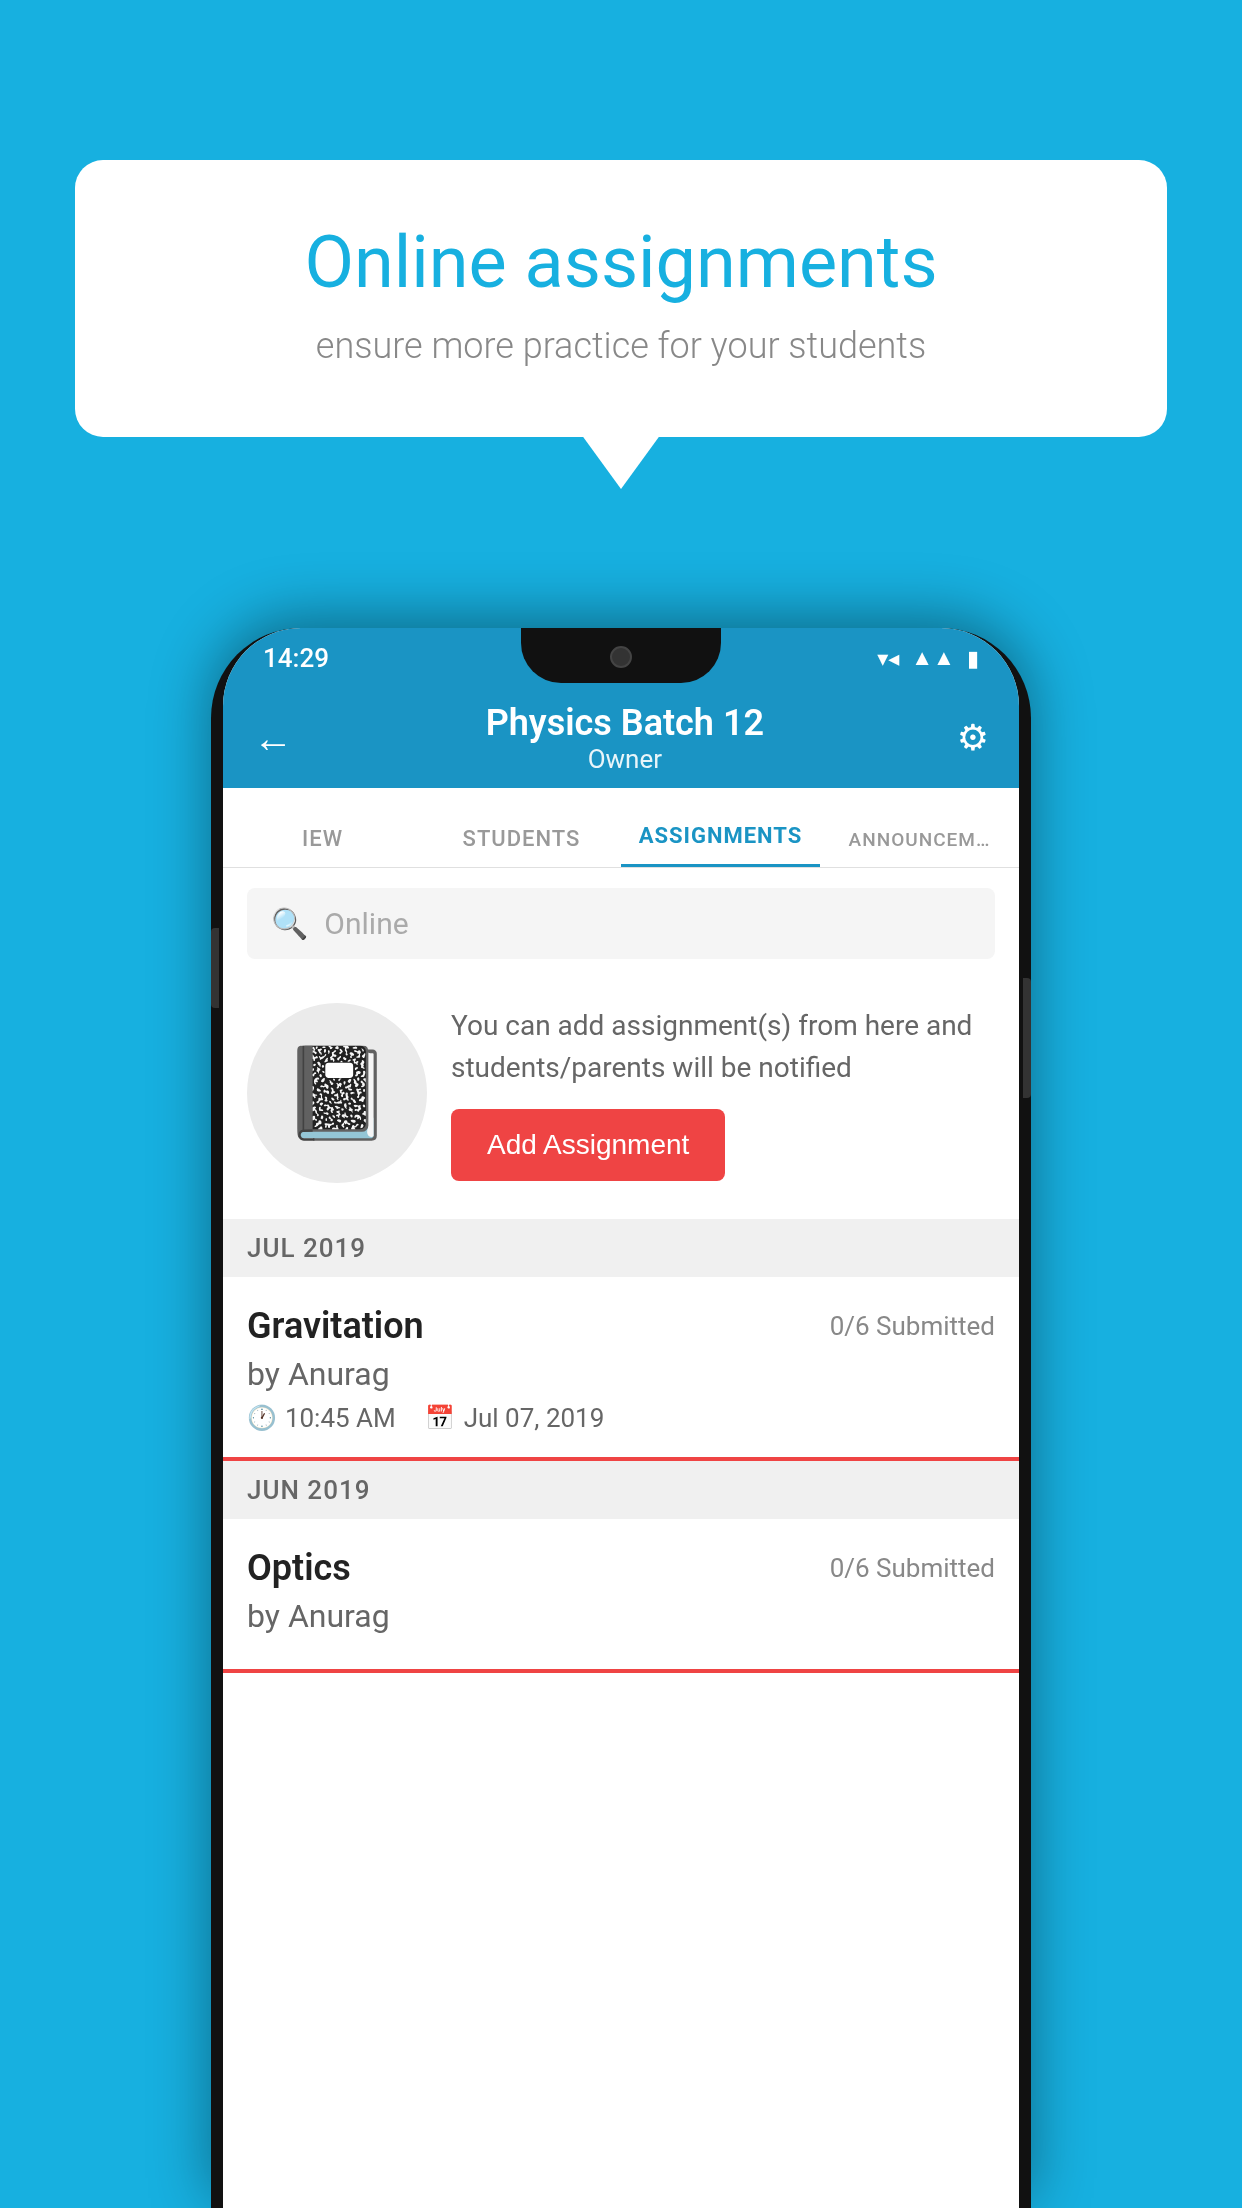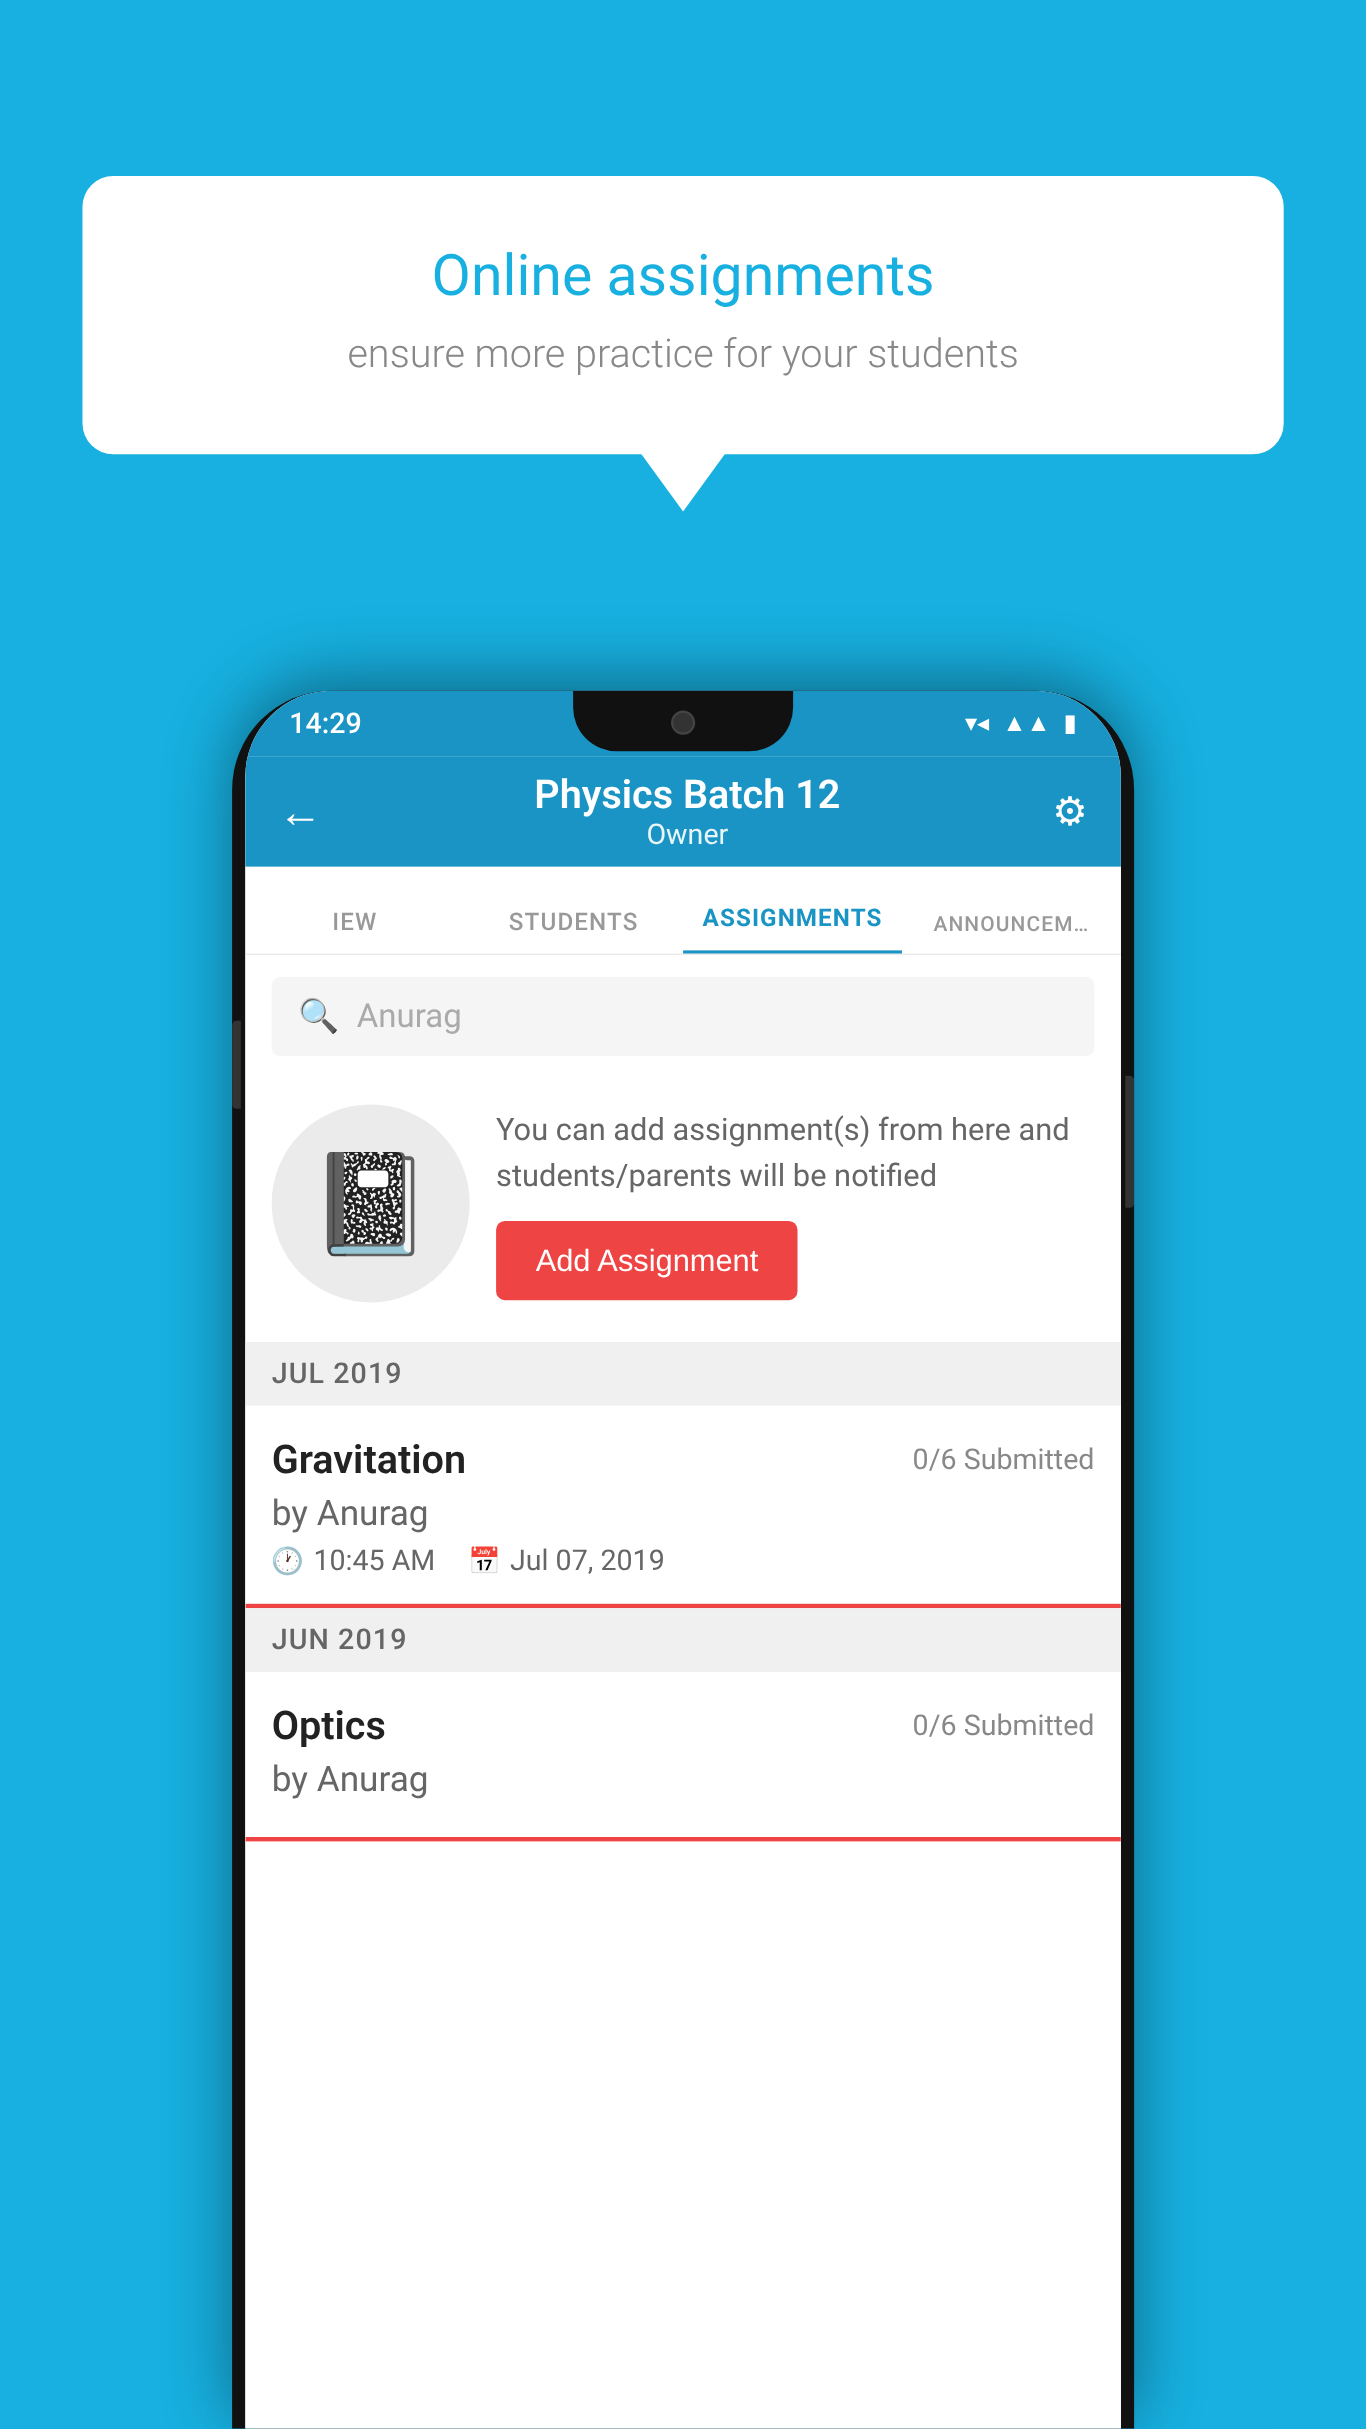--- a/index.html
+++ b/index.html
@@ -29,21 +29,21 @@
       bottom: -52px;
       left: 50%;
       transform: translateX(-50%);
       width: 0;
       height: 0;
       border-left: 40px solid transparent;
       border-right: 40px solid transparent;
       border-top: 55px solid white;
     }
     .bubble-title {
-      font-size: 52px;
+      font-size: 72px;
       color: #17b0e0;
       font-weight: 400;
       margin-bottom: 20px;
     }
     .bubble-subtitle {
       font-size: 36px;
       color: #888;
       font-weight: 300;
     }
 
@@ -375,21 +375,21 @@
       <div class="tab-item">IEW</div>
       <div class="tab-item">STUDENTS</div>
       <div class="tab-item active">ASSIGNMENTS</div>
       <div class="tab-item" style="font-size:19px;">ANNOUNCEM…</div>
     </div>
 
     <div class="content-area">
 
       <div class="search-bar">
         <span class="search-icon-svg">🔍</span>
-        <span class="search-input-text">Anurag</span>
+        <span class="search-input-text">Online</span>
       </div>
 
       <div class="promo-section">
         <div class="promo-icon-circle">
           <span class="notebook-icon">📓</span>
         </div>
         <div class="promo-right">
           <p class="promo-text">You can add assignment(s) from here and students/parents will be notified</p>
           <button class="add-assignment-btn">Add Assignment</button>
         </div>

